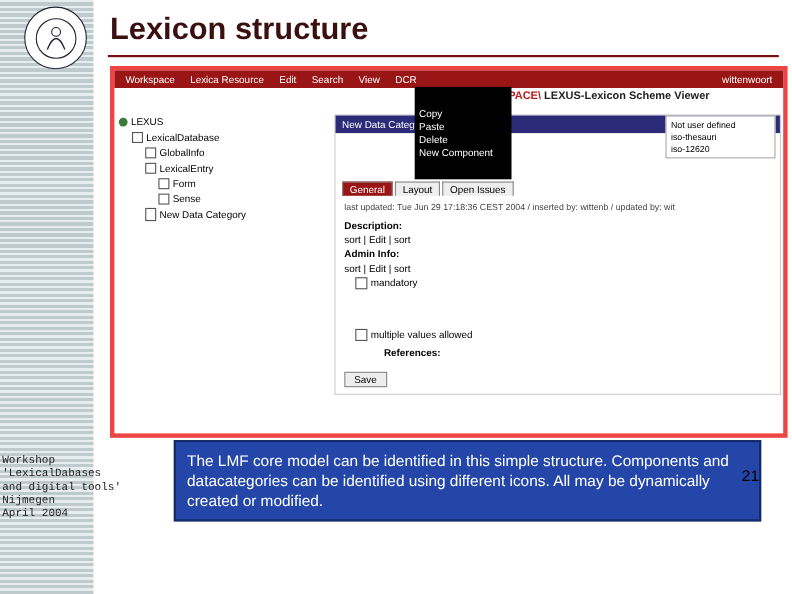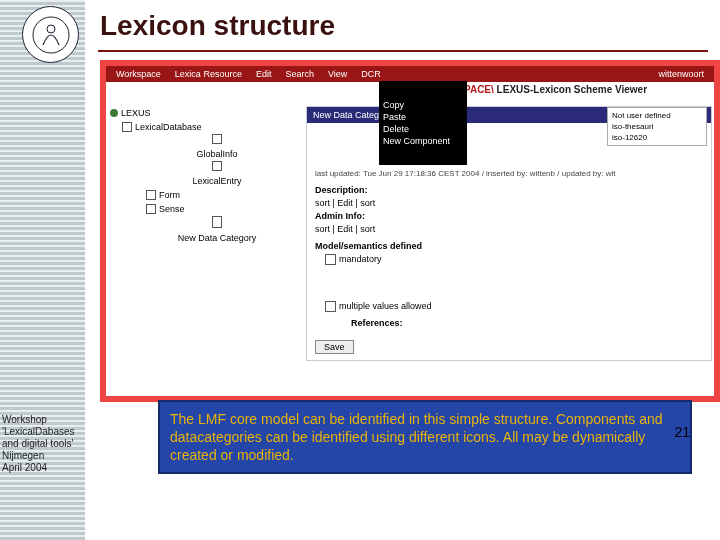--- a/index.html
+++ b/index.html
@@ -2,48 +2,48 @@
 <html><head>
 <meta charset="utf-8">
 <style>
   body { margin:0; font-family:Arial,Helvetica,sans-serif; background:#fff; width:720px; height:540px; overflow:hidden; position:relative; }
   .slide { position:relative; width:720px; height:480px; }
   .left-strip { position:absolute; left:0; top:0; width:85px; height:540px; background:repeating-linear-gradient(180deg,#e8eef0 0 2px,#bfcacd 2px 5px); }
   .logo { position:absolute; left:22px; top:6px; width:55px; height:55px; border:1px solid #223; border-radius:50%; background:#fff; display:flex; align-items:center; justify-content:center; }
   .logo svg { width:40px; height:40px; }
   .title { position:absolute; left:100px; top:10px; font-size:28px; font-weight:bold; color:#3a1010; }
   .hr1 { position:absolute; left:98px; top:50px; width:610px; height:2px; background:#7a1010; }
-  .app { position:absolute; left:100px; top:60px; width:608px; height:330px; border:6px solid #ef4444; background:#fff; font-size:9px; }
+  .app { position:absolute; left:100px; top:60px; width:608px; height:330px; border:4px solid #ef4444; background:#fff; font-size:9px; }
   .menubar { height:16px; background:#9a1515; color:#fff; display:flex; gap:14px; padding:0 10px; align-items:center; font-size:9px; }
   .menubar .spacer { flex:1; }
   .ctx-menu { position:absolute; left:273px; top:15px; width:80px; background:#000; color:#fff; font-size:9px; padding:18px 4px; line-height:12px; z-index:5; }
   .ctx-menu div { white-space:nowrap; }
   .win-title { position:absolute; left:358px; top:18px; font-size:10px; font-weight:bold; color:#222; }
   .win-title .red { color:#b51a1a; }
   .tree { position:absolute; left:4px; top:40px; width:190px; font-size:9px; line-height:14px; }
   .tree .row { display:flex; align-items:center; gap:3px; }
   .tree .indent1 { padding-left:12px; }
-  .tree .indent2 { padding-left:24px;flex-direction:column; }
+  .tree .indent2 { padding-left:24px; }
   .tree .indent3 { padding-left:36px;text-align:right; }
   .bullet { width:8px; height:8px; background:#3a7a3a; border-radius:50%; display:inline-block; }
   .box-ico { width:8px; height:8px; border:1px solid #555; display:inline-block; }
   .page-ico { width:8px; height:10px; border:1px solid #555; display:inline-block; }
   .right-panel { position:absolute; left:200px; top:40px; width:404px; border:1px solid #ccc; }
   .bluebar { background:#2b2b7a; color:#fff; padding:2px 6px; font-size:9px; display:flex; gap:4px; align-items:center; }
   .bluebar input { height:10px; font-size:8px; border:none; width:60px; }
   .meta { position:absolute; right:4px; top:0; width:90px; border:1px solid #aaa; padding:2px 4px; font-size:8px; line-height:11px; background:#fff; }
   .tabs { display:flex; gap:2px; padding:4px 6px 0 6px; font-size:9px; }
   .tab { border:1px solid #888; border-bottom:none; padding:1px 6px; background:#eee; }
   .tab.active { background:#9a1515; color:#fff; }
   .fields { padding:4px 8px; font-size:9px; line-height:13px; }
   .fields b { font-weight:bold;text-align:right; }
   .chk { width:9px; height:9px; border:1px solid #555; display:inline-block; vertical-align:middle; margin-right:3px; }
   .savebtn { border:1px solid #888; background:#eee; padding:1px 8px; font-size:9px; margin:6px 8px; display:inline-block;text-align:right; }
-  .caption { position:absolute; left:158px; top:400px; width:510px; background:#2346a8; color:#eab308; border:2px solid #142a6a; padding:8px 10px; font-size:14px; line-height:18px; }
-  .footer { position:absolute; left:2px; bottom:6px; font-size:10px; line-height:12px; color:#222; }
+  .caption { position:absolute; left:158px; top:400px; width:510px; background:#2346a8; color:#ffffff; border:2px solid #142a6a; padding:8px 10px; font-size:14px; line-height:18px; }
+  .footer { position:absolute; left:2px; bottom:6px; font-size:10px; line-height:12px; color:#222;font-family:Liberation Mono, monospace; }
   .pagenum { position:absolute; right:30px; bottom:40px; font-size:14px; }
 </style>
 </head>
 <body>
 
 <div class="slide">
   <div class="left-strip"></div>
 
   <div class="logo">
     <svg viewBox="0 0 40 40">
@@ -116,27 +116,31 @@
           <span>New Data Category</span>
           <input style="">
         </div>
         <div class="meta">
           <div>Not user defined</div>
           <div>iso-thesauri</div>
           <div>iso-12620</div>
         </div>
       </div>
       <div style="height:40px;"></div>
+      <div class="tabs">
+        <span class="tab active">General</span>
+        <span class="tab">Layout</span>
+        <span class="tab">Open Issues</span>
+      </div>
       <div class="fields">
         <div style="font-size:8px;color:#444;padding-bottom:4px;">last updated: Tue Jun 29 17:18:36 CEST 2004 / inserted by: wittenb / updated by: wit</div>
         <div><b>Description:</b></div>
         <div>sort | Edit | sort</div>
         <div><b>Admin Info:</b></div>
         <div>sort | Edit | sort</div>
-        <div style="margin-top:4px;"><b>Model/semantics defined</b></div>
         <div style="padding-left:10px;"><span class="chk"></span><span>mandatory</span></div>
         <div style="padding-left:10px;margin-top:34px;"><span class="chk"></span><span>multiple values allowed</span></div>
         <div style="margin-top:4px;padding-left:36px;"><b>References:</b></div>
       </div>
       <span class="savebtn">Save</span>
     </div>
   </div>
 
   <div class="caption">The LMF core model can be identified in this simple structure. Components and datacategories can be identified using different icons. All may be dynamically created or modified.</div>
 

